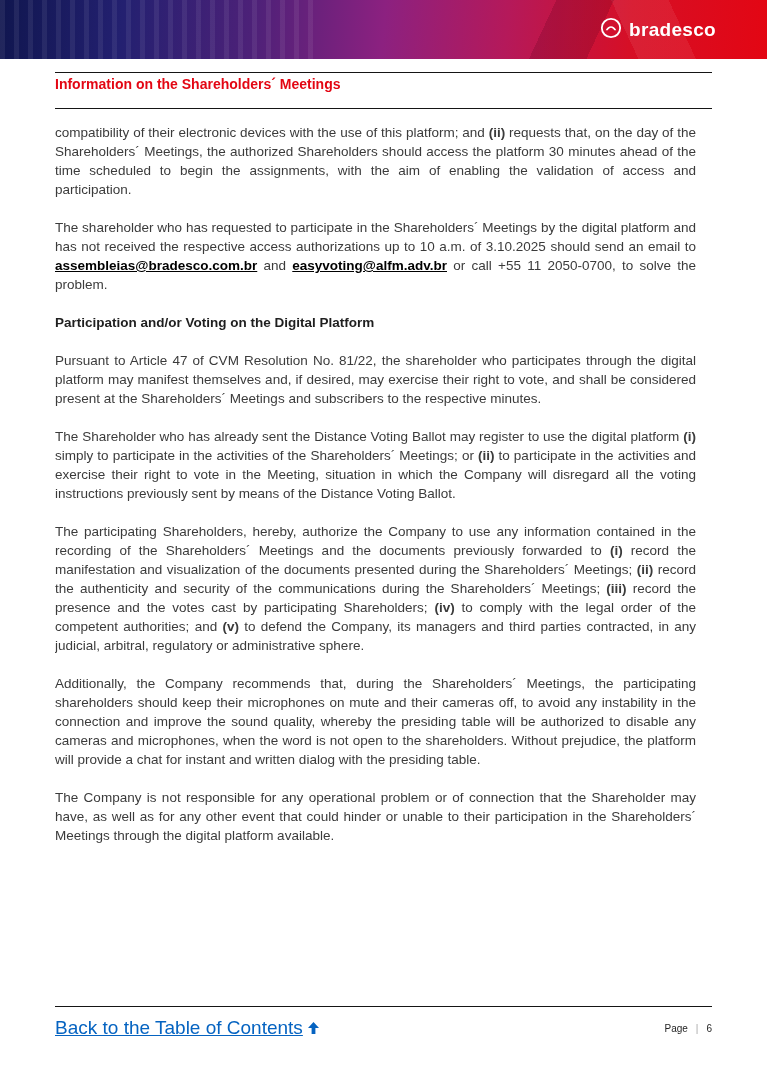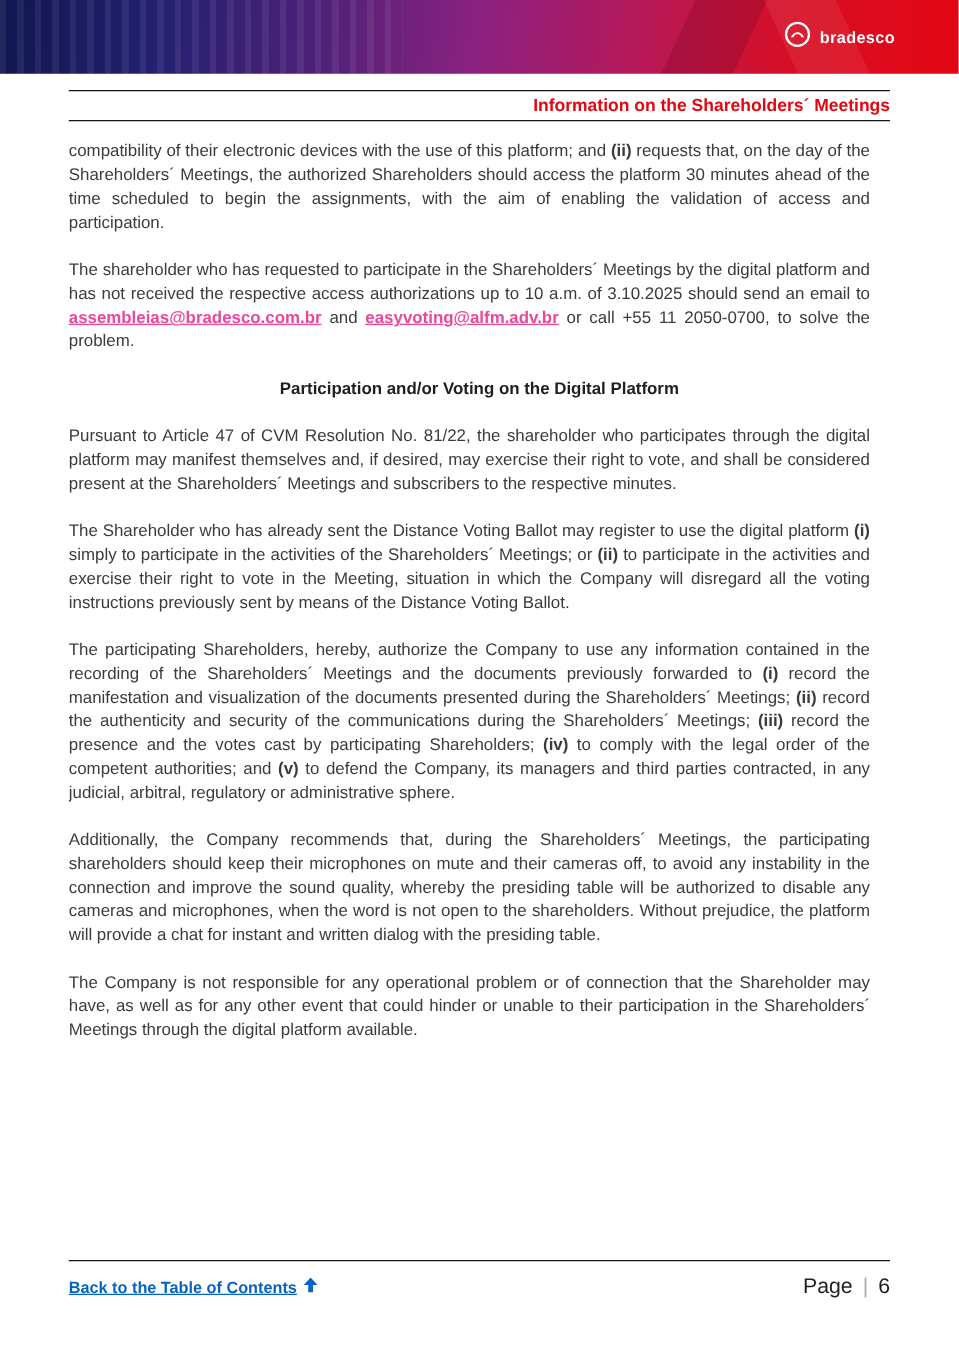--- a/index.html
+++ b/index.html
@@ -20,43 +20,43 @@
     content:""; position:absolute; left:0; top:0; bottom:0; width:42%;
     background:repeating-linear-gradient(90deg, rgba(255,255,255,0.07) 0 5px, transparent 5px 14px);
   }
   .banner-deco::after {
     content:""; position:absolute; right:0; top:0; bottom:0; width:50%;
     background:
       linear-gradient(115deg, transparent 42%, rgba(90,0,30,0.22) 42%, rgba(90,0,30,0.22) 56%, transparent 56%),
       linear-gradient(65deg, transparent 62%, rgba(255,255,255,0.07) 62%, rgba(255,255,255,0.07) 76%, transparent 76%);
   }
   .logo { position:absolute; top:50%; right:51px; transform:translateY(-50%); display:flex; align-items:center; gap:7px; }
-  .logo-text { color:#ffffff; font-size:13px; font-weight:bold; letter-spacing:0.3px; }
+  .logo-text { color:#ffffff; font-size:19px; font-weight:bold; letter-spacing:0.3px; }
 
   
   .title-wrap { flex:0 0 auto; margin:13px 55px 0 55px; }
   .rule { border:none; border-top:1.6px solid #151515; margin:0; }
-  .doc-title { margin:3px 0 4px 0; text-align:right; color:#e30613; font-size:14px; font-weight:bold; }
+  .doc-title { margin:3px 0 16px 0; text-align:left; color:#e30613; font-size:14px; font-weight:bold; }
 
   
   .doc-body {
     flex:1 1 auto; margin:14px 55px 0 55px; overflow:hidden;
     font-size:13.5px; line-height:19px; color:#3b3b3b; text-align:justify;
   }
   .doc-body p { margin:0 16px 19px 0; }
-  .doc-body h2 { margin:0 0 19px 0; font-size:13.5px; font-weight:bold; color:#1f1f1f; text-align:center; }
+  .doc-body h2 { margin:0 0 19px 0; font-size:13.5px; font-weight:bold; color:#1f1f1f; text-align:left; }
   .b { font-weight:bold; }
-  .email-link { color:#ec4899; font-weight:bold; text-decoration:underline; cursor:pointer; }
+  .email-link { color:#000000; font-weight:bold; text-decoration:underline; cursor:pointer; }
 
   
   .footer { flex:0 0 auto; margin:0 55px; padding-bottom:44px; }
   .footer-rule { border:none; border-top:1.6px solid #151515; margin:0 0 10px 0; }
   .footer-row { display:flex; justify-content:space-between; align-items:center; }
-  .back-link { color:#0563c1; font-weight:bold; font-size:13px; text-decoration:underline; cursor:pointer; display:inline-flex; gap:5px; }
-  .page-ind { color:#1f1f1f; font-size:17px; display:inline-flex; align-items:baseline; gap:8px; }
+  .back-link { color:#0563c1; font-weight:normal; font-size:19px; text-decoration:underline; cursor:pointer; display:inline-flex; gap:5px; }
+  .page-ind { color:#1f1f1f; font-size:10px; display:inline-flex; align-items:baseline; gap:8px; }
   .page-sep { color:#a9a9a9; }
 </style>
 </head>
 <body>
 
 <div class="page">
 
   <header class="banner">
     <div class="banner-deco"></div>
     <div class="logo">

